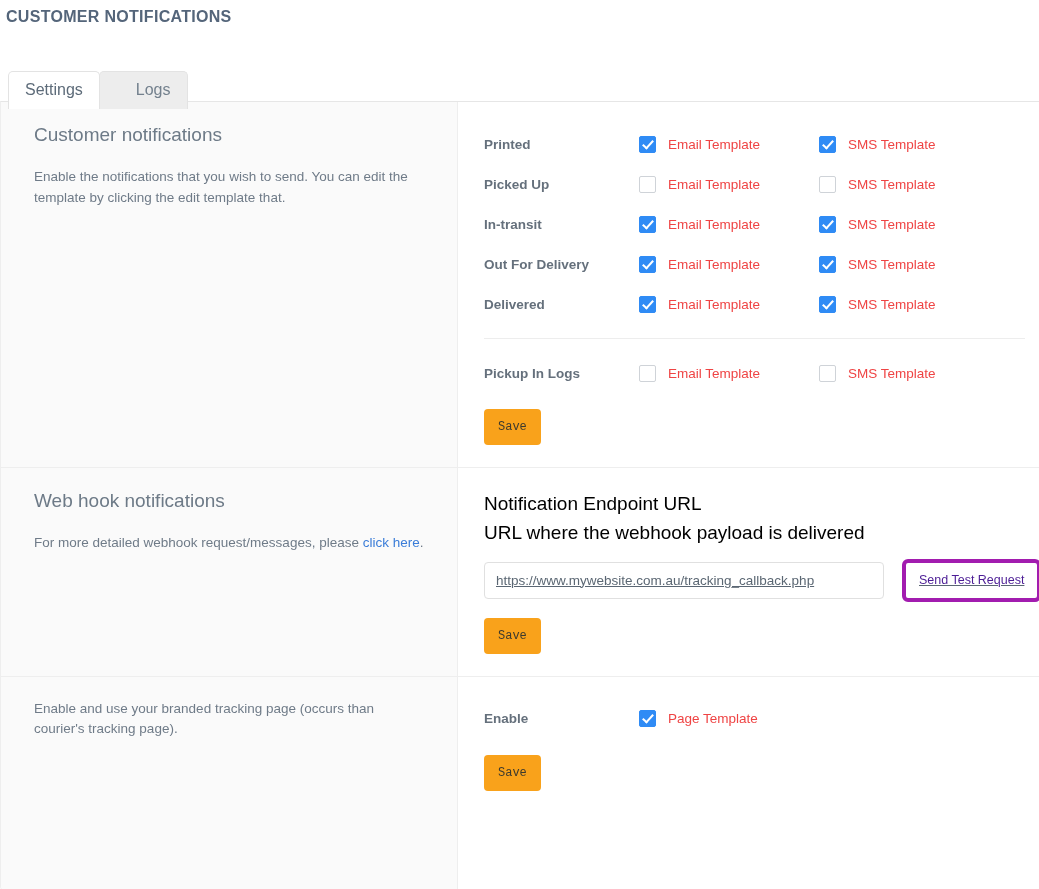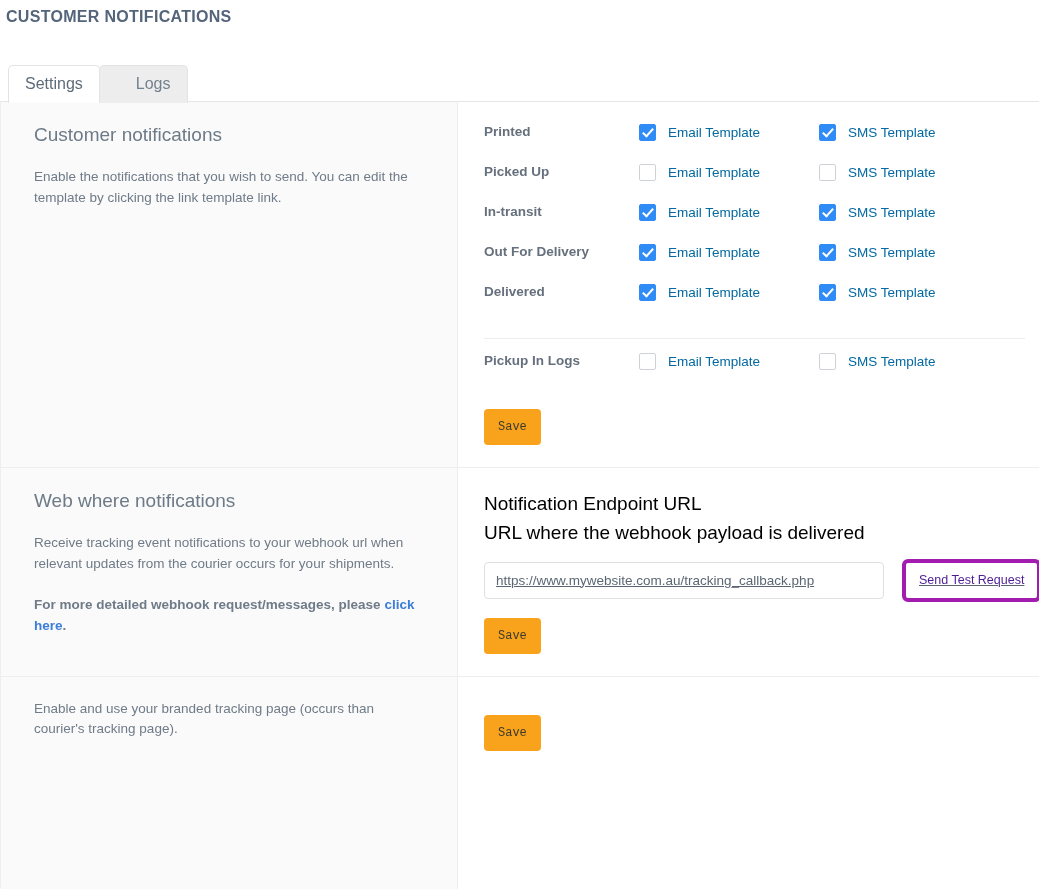--- a/index.html
+++ b/index.html
@@ -35,21 +35,21 @@
   .tab {
     font-size: 16px;
     line-height: 1;
     padding: 10px 16px 11px 16px;
     border: 1px solid #e3e3e3;
     border-bottom: none;
     border-radius: 5px 5px 0 0;
     background: #ededed;
     color: #73808d;
     position: relative;
-    top: 2px;
+    top: 8px;
     cursor: pointer;
     user-select: none;
   }
   .tab.active {
     background: #ffffff;
     color: #5d6b79;
     z-index: 2;
   }
   .tab + .tab { margin-left: -1px; padding-left: 36px; }
 
@@ -102,39 +102,39 @@
   .sec-desc + .sec-desc { margin-top: 20px; font-weight: bold; }
   .inline-link {
     color: #3b7dd8;
     text-decoration: none;
     cursor: pointer;
   }
 
   
   .notif-row {
     display: flex;
-    align-items: flex-start;
+    align-items: center;
     height: 40px;
   }
   .notif-label {
     width: 155px;
     flex: 0 0 155px;
     font-size: 13.5px;
     font-weight: bold;
     color: #65707c;
   }
   .tmpl-cell {
     width: 180px;
     flex: 0 0 180px;
     display: flex;
     align-items: center;
   }
   .tmpl-link {
     font-size: 13.5px;
-    color: #0369a1;
+    color: #ef4444;
     margin-left: 12px;
     text-decoration: none;
     cursor: pointer;
   }
 
   
   .cbx {
     width: 17px;
     height: 17px;
     flex: 0 0 17px;
@@ -227,21 +227,21 @@
 <div class="tabs">
   <div class="tab active">Settings</div>
   <div class="tab">Logs</div>
 </div>
 
 <div class="panel">
 
   <div class="section">
     <div class="sec-left">
       <h2 class="sec-heading">Customer notifications</h2>
-      <p class="sec-desc">Enable the notifications that you wish to send. You can edit the template by clicking the link template link.</p>
+      <p class="sec-desc">Enable the notifications that you wish to send. You can edit the template by clicking the edit template that.</p>
     </div>
     <div class="sec-right">
 
       <div class="notif-row">
         <div class="notif-label">Printed</div>
         <div class="tmpl-cell">
           <div class="cbx checked"></div>
           <a class="tmpl-link">Email Template</a>
         </div>
         <div class="tmpl-cell">
@@ -311,37 +311,43 @@
           <a class="tmpl-link">SMS Template</a>
         </div>
       </div>
 
       <button class="btn-save">Save</button>
     </div>
   </div>
 
   <div class="section">
     <div class="sec-left">
-      <h2 class="sec-heading">Web where notifications</h2>
-      <p class="sec-desc">Receive tracking event notifications to your webhook url when relevant updates from the courier occurs for your shipments.</p>
+      <h2 class="sec-heading">Web hook notifications</h2>
       <p class="sec-desc"><span>For more detailed webhook request/messages, please </span><a class="inline-link">click here</a><span>.</span></p>
     </div>
     <div class="sec-right">
       <div class="field-label">Notification Endpoint URL</div>
       <div class="field-label">URL where the webhook payload is delivered</div>
       <div class="url-row">
         <input class="url-input" type="text" value="https://www.mywebsite.com.au/tracking_callback.php" style="">
         <button class="btn-outline">Send Test Request</button>
       </div>
       <button class="btn-save">Save</button>
     </div>
   </div>
 
   <div class="section" style="min-height:246px;">
     <div class="sec-left">
       <p class="sec-desc">Enable and use your branded tracking page (occurs than courier's tracking page).</p>
     </div>
     <div class="sec-right">
+      <div class="notif-row">
+        <div class="notif-label">Enable</div>
+        <div class="tmpl-cell">
+          <div class="cbx checked"></div>
+          <a class="tmpl-link">Page Template</a>
+        </div>
+      </div>
       <button class="btn-save">Save</button>
     </div>
   </div>
 
 </div>
 
 </body></html>

